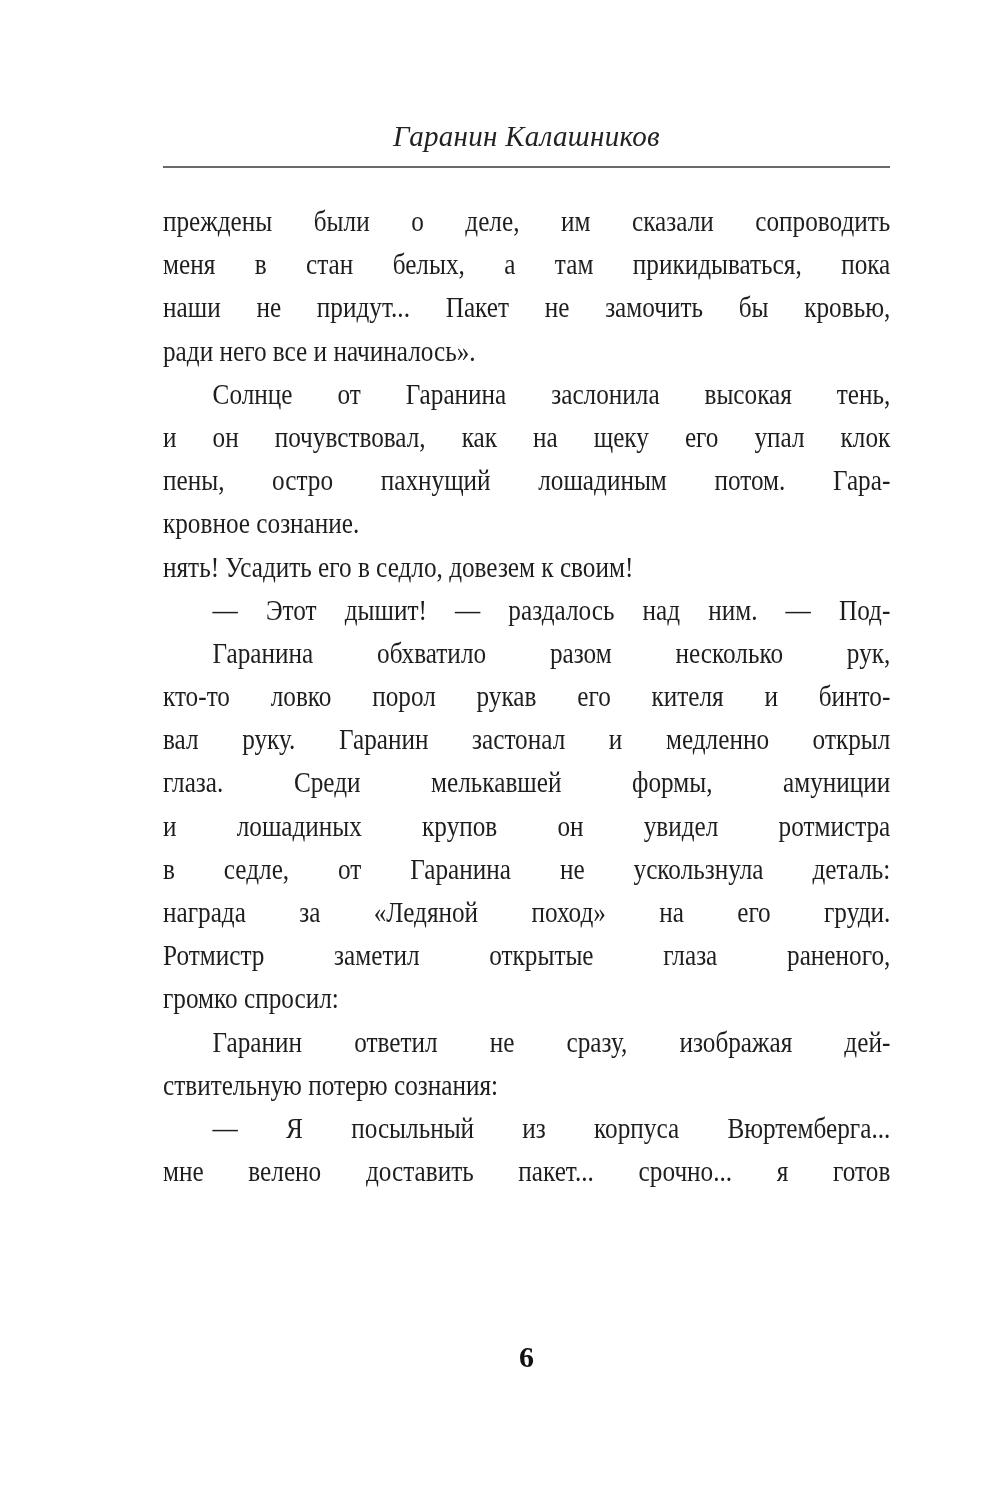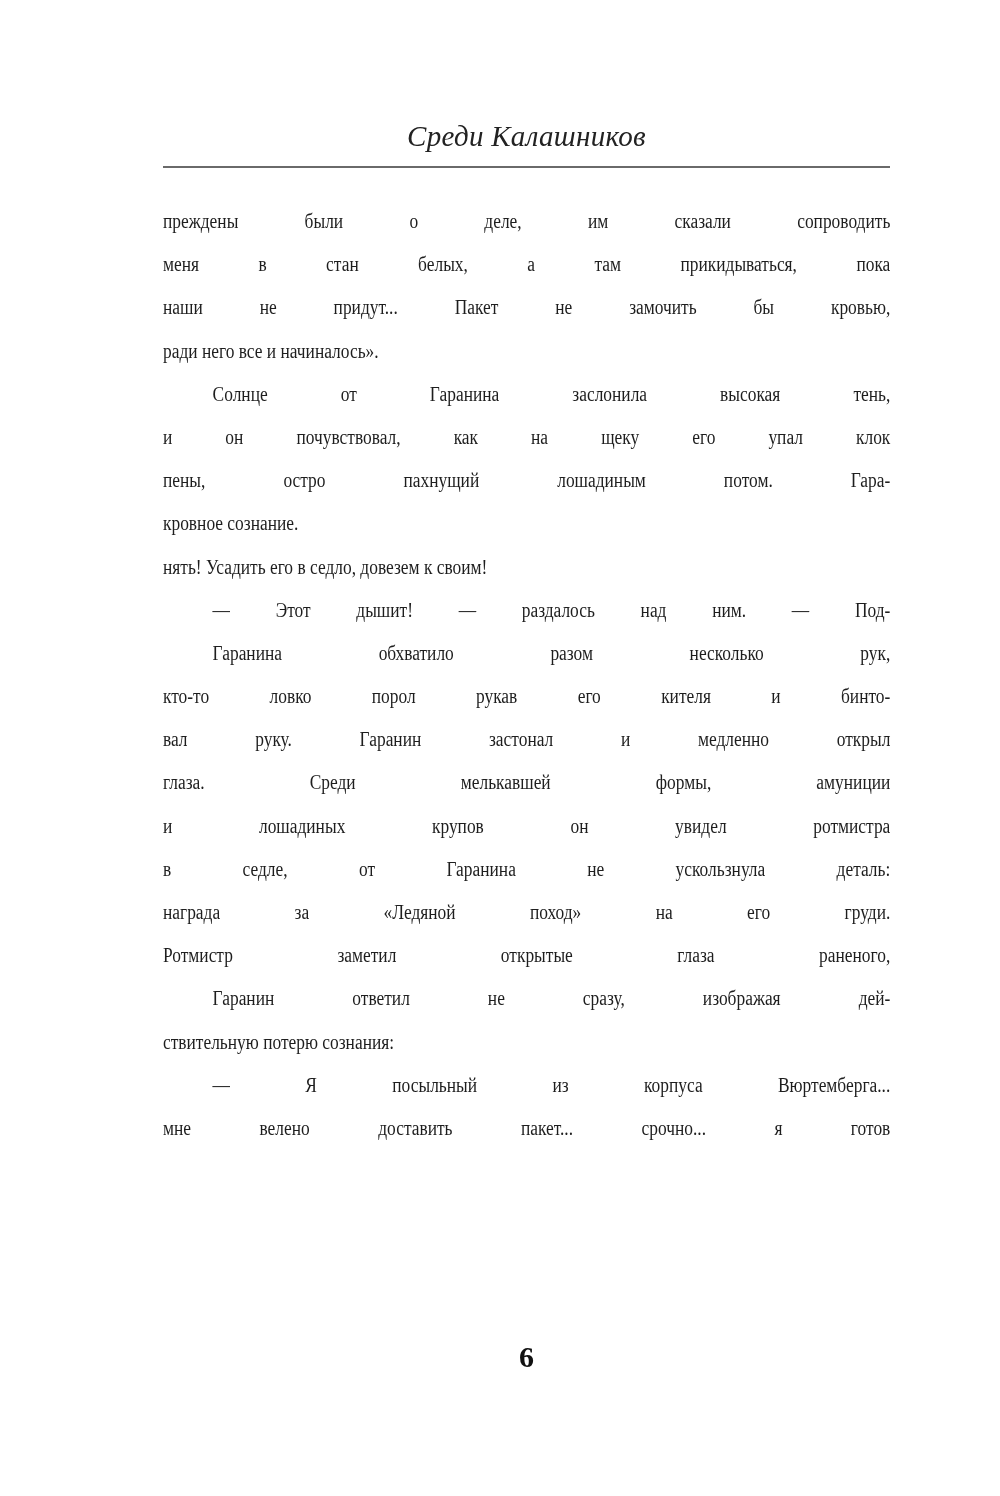--- a/index.html
+++ b/index.html
@@ -39,21 +39,21 @@
     top: 166px;
     height: 2px;
     background: #6a6a6a;
   }
   .body-text {
     position: absolute;
     left: 163px;
     top: 200px;
     width: 727px;
     font-family: "Liberation Serif", "DejaVu Serif", serif;
-    font-size: 20px;
+    font-size: 29px;
     line-height: 43.2px;
     color: #1e1e1e;
   }
   .folio {
     position: absolute;
     left: 163px;
     width: 727px;
     top: 1340px;
     text-align: center;
     font-family: "Liberation Serif", "DejaVu Serif", serif;
@@ -82,21 +82,21 @@
     text-indent: 57px;
   }
   .row.last .inner {
     text-align-last: left;
   }
 </style>
 </head>
 <body>
 
 <div class="page">
-  <div class="running-head">Среди Калашников</div>
+  <div class="running-head">Гаранин Калашников</div>
   <div class="rule"></div>
 
   <div class="body-text" id="body-text">
       <div class="row">
         <div class="inner">преждены были о деле, им сказали сопроводить</div>
       </div>
       <div class="row">
         <div class="inner">меня в стан белых, а там прикидываться, пока</div>
       </div>
       <div class="row">
@@ -140,20 +140,23 @@
       </div>
       <div class="row">
         <div class="inner">в седле, от Гаранина не ускользнула деталь:</div>
       </div>
       <div class="row">
         <div class="inner">награда за «Ледяной поход» на его груди.</div>
       </div>
       <div class="row">
         <div class="inner">Ротмистр заметил открытые глаза раненого,</div>
       </div>
+      <div class="row last">
+        <div class="inner">громко спросил:</div>
+      </div>
       <div class="row indent">
         <div class="inner">Гаранин ответил не сразу, изображая дей-</div>
       </div>
       <div class="row last">
         <div class="inner">ствительную потерю сознания:</div>
       </div>
       <div class="row indent">
         <div class="inner">— Я посыльный из корпуса Вюртемберга...</div>
       </div>
       <div class="row">

